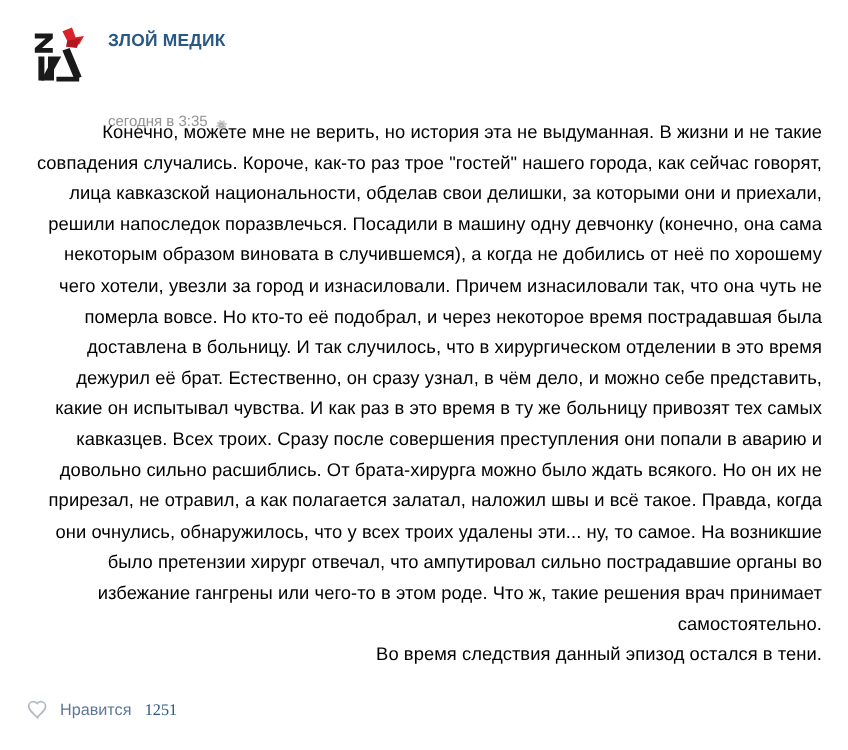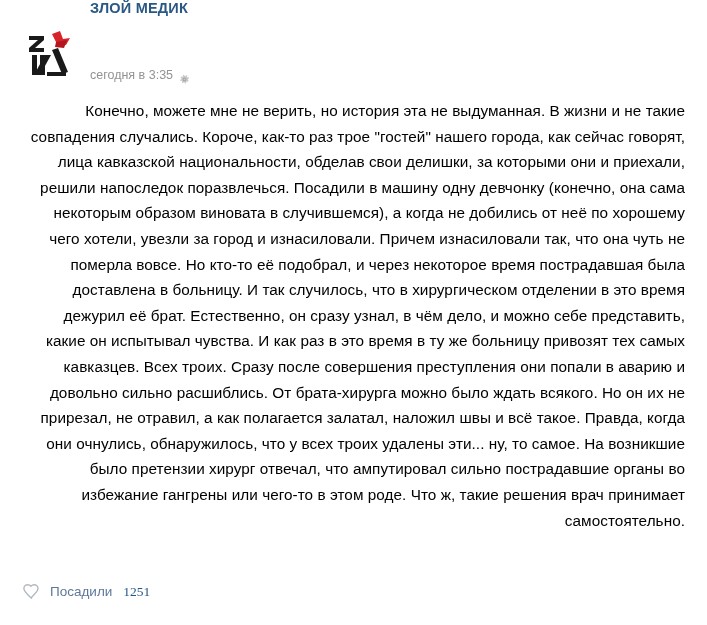--- a/index.html
+++ b/index.html
@@ -16,21 +16,21 @@
   }
   .post {
     width: 707px;
     height: 625px;
     box-sizing: border-box;
     padding: 20px 22px 0 22px;
     position: relative;
   }
   .post-header {
     display: flex;
-    align-items: flex-end;
+    align-items: flex-start;
     height: 62px;
   }
   .avatar {
     width: 54px;
     height: 54px;
     flex: 0 0 54px;
     position: relative;
     background: #ffffff;
     overflow: hidden;
   }
@@ -139,25 +139,26 @@
             <path fill="#a0a0a0" d="M14.3 9.1l-1.2-.3a5.3 5.3 0 0 0 0-1.6l1.2-.3a.5.5 0 0 0 .4-.6l-.3-1.1a.5.5 0 0 0-.6-.35l-1.2.3a5.2 5.2 0 0 0-1.1-1.15l.5-1.1a.5.5 0 0 0-.23-.66l-1-.5a.5.5 0 0 0-.66.23l-.52 1.1a5.3 5.3 0 0 0-1.6-.25l-.3-1.2a.5.5 0 0 0-.6-.36l-1.1.27a.5.5 0 0 0-.36.6l.3 1.2a5.2 5.2 0 0 0-1.3.9l-1.05-.6a.5.5 0 0 0-.68.18l-.57 1a.5.5 0 0 0 .18.68l1.05.6a5.3 5.3 0 0 0-.25 1.6l-1.2.3a.5.5 0 0 0-.36.6l.27 1.1a.5.5 0 0 0 .6.36l1.2-.3c.25.45.57.85.95 1.18l-.6 1.05a.5.5 0 0 0 .18.68l1 .57a.5.5 0 0 0 .68-.18l.6-1.05c.5.15 1.03.23 1.55.22l.3 1.2a.5.5 0 0 0 .6.36l1.1-.27a.5.5 0 0 0 .36-.6l-.3-1.2c.45-.25.85-.57 1.18-.95l1.05.6a.5.5 0 0 0 .68-.18l.57-1a.5.5 0 0 0-.18-.68z" opacity="0.55"></path>
           </svg>
         </span>
       </div>
     </div>
 
   </div>
 
   <div class="post-body">
     <p>Конечно, можете мне не верить, но история эта не выдуманная. В жизни и не такие совпадения случались. Короче, как-то раз трое "гостей" нашего города, как сейчас говорят, лица кавказской национальности, обделав свои делишки, за которыми они и приехали, решили напоследок поразвлечься. Посадили в машину одну девчонку (конечно, она сама некоторым образом виновата в случившемся), а когда не добились от неё по хорошему чего хотели, увезли за город и изнасиловали. Причем изнасиловали так, что она чуть не померла вовсе. Но кто-то её подобрал, и через некоторое время пострадавшая была доставлена в больницу. И так случилось, что в хирургическом отделении в это время дежурил её брат. Естественно, он сразу узнал, в чём дело, и можно себе представить, какие он испытывал чувства. И как раз в это время в ту же больницу привозят тех самых кавказцев. Всех троих. Сразу после совершения преступления они попали в аварию и довольно сильно расшиблись. От брата-хирурга можно было ждать всякого. Но он их не прирезал, не отравил, а как полагается залатал, наложил швы и всё такое. Правда, когда они очнулись, обнаружилось, что у всех троих удалены эти... ну, то самое. На возникшие было претензии хирург отвечал, что ампутировал сильно пострадавшие органы во избежание гангрены или чего-то в этом роде. Что ж, такие решения врач принимает самостоятельно.</p>
+    <p>Во время следствия данный эпизод остался в тени.</p>
   </div>
 
   <div class="post-footer">
     <span class="like-heart">
       <svg width="19" height="19" viewBox="0 0 24 24">
         <path d="M12 20.5l-1.4-1.27C5.5 14.6 2.4 11.8 2.4 8.35 2.4 5.6 4.56 3.5 7.3 3.5c1.55 0 3.04.72 4 1.86.96-1.14 2.45-1.86 4-1.86 2.74 0 4.9 2.1 4.9 4.85 0 3.45-3.1 6.25-8.2 10.9L12 20.5z" fill="none" stroke="#b1b9c1" stroke-width="1.8" stroke-linejoin="round"></path>
       </svg>
     </span>
-    <span class="like-label">Посадили</span>
+    <span class="like-label">Нравится</span>
     <span class="like-count">1251</span>
   </div>
 
 </div>
 
 </body></html>

